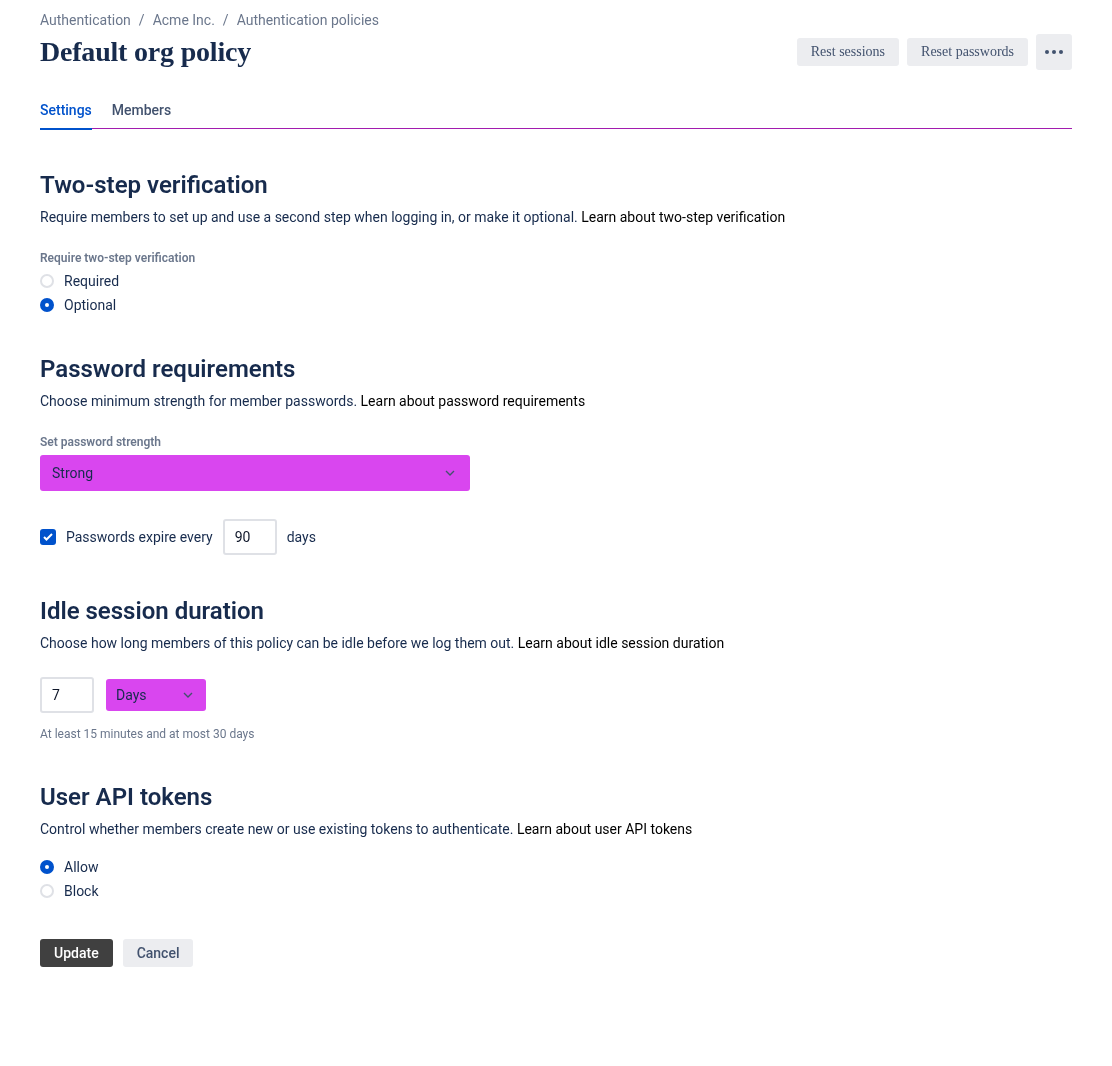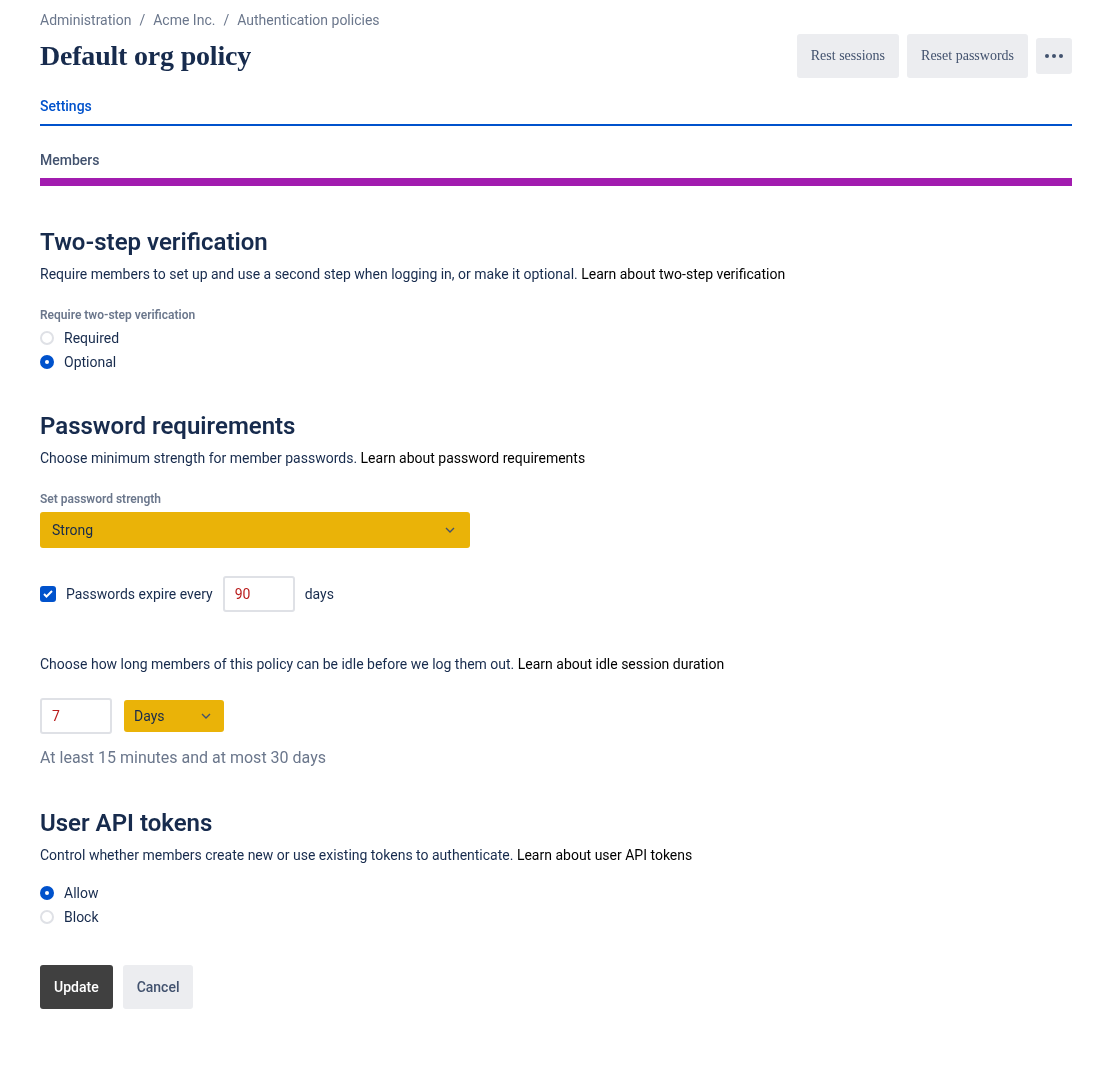--- a/index.html
+++ b/index.html
@@ -31,39 +31,38 @@
     font-size: 28px;
     font-weight: 600;
     color: #172B4D;
     letter-spacing: -0.2px;
   }
   .actions { display: flex; gap: 8px; align-items: center; }
   .btn {
     background: rgba(9,30,66,0.08);
     border: none;
     border-radius: 3px;
-    padding: 12px 14px;
+    padding: 4px 14px;
     font-size: 14px;
     color: #42526E;
     font-weight: 500;
     cursor: pointer;
     font-family: inherit;
     line-height: 20px;
   }
   .btn.icon-only { padding: 8px 10px; display:flex; align-items:center; justify-content:center; height:36px; width:36px;}
   .btn-primary {
     background: #404040;
     color: #fff;
   }
   .tabs {
     display: flex;
     gap: 20px;
-    border-bottom: 8px solid #a21caf;
-    margin-top: 12px;
-    flex-direction: column;
+    border-bottom: 1px solid #a21caf;
+    margin-top: 24px;
   }
   .tab {
     padding: 8px 0 10px 0;
     font-size: 14px;
     color: #42526E;
     cursor: pointer;
     position: relative;
     font-weight: 500;
   }
   .tab.active { color: #0052CC; }
@@ -116,67 +115,67 @@
     position: absolute;
     top: 3px; left: 3px; right: 3px; bottom: 3px;
     background: #fff;
     border-radius: 50%;
     width:4px; height:4px;
     top:50%; left:50%; transform:translate(-50%,-50%);
   }
   .radio-label { font-size: 14px; color: #172B4D; }
   .select {
     display: flex; align-items: center; justify-content: space-between;
-    background: #eab308;
+    background: #d946ef;
     border-radius: 3px;
     padding: 10px 12px;
     width: 430px;
     cursor: pointer;
     color: #172B4D;
   }
   .select.small { width: 100px; padding: 8px 10px; }
   .chev { width: 16px; height: 16px; }
   .checkbox-row {
     display: flex; align-items: center; gap: 10px;
     margin-top: 28px;
   }
   .checkbox {
     width: 16px; height: 16px;
     border-radius: 3px;
     background: #0052CC;
     display: flex; align-items:center; justify-content:center;
     flex-shrink:0;
   }
   .num-input {
-    width: 72px;
+    width: 54px;
     border: 2px solid #DFE1E6;
     border-radius: 3px;
     padding: 8px 10px;
     font-size: 14px;
-    color: #b91c1c;
+    color: #0f172a;
     text-align: left;
     font-family: inherit;
   }
   .inline-controls { display:flex; align-items:center; gap:12px; margin-top:24px; }
   .help-text {
-    font-size: 16px;
+    font-size: 12px;
     color: #6B778C;
     margin-top: 14px;
   }
   .footer-actions {
     display:flex; gap:10px; margin-top: 40px;
   }
   .dots { display:flex; gap:3px; }
   .dots span { width:4px; height:4px; background:#42526E; border-radius:50%; display:block; }
 </style>
 </head>
 <body>
 
 <nav class="breadcrumb">
-  <a href="#">Administration</a>
+  <a href="#">Authentication</a>
   <span class="sep">/</span>
   <a href="#">Acme Inc.</a>
   <span class="sep">/</span>
   <a href="#">Authentication policies</a>
 </nav>
 
 <div class="header-row">
   <h1 class="page-title">Default org policy</h1>
   <div class="actions">
     <button class="btn">Rest sessions</button>
@@ -232,20 +231,21 @@
           <polyline points="4 12 9 17 20 6"></polyline>
         </svg>
     </span>
     <span>Passwords expire every</span>
     <input class="num-input" value="90" style="">
     <span>days</span>
   </div>
 </div>
 
 <div class="section">
+  <h2>Idle session duration</h2>
   <p class="desc">
     <span>Choose how long members of this policy can be idle before we log them out. </span><a href="#" class="link">Learn about idle session duration</a>
   </p>
   <div class="inline-controls">
     <input class="num-input" value="7" style="">
     <div class="select small">
       <span>Days</span>
       <svg class="chev" viewBox="0 0 24 24" fill="none" stroke="#42526E" stroke-width="2">
           <polyline points="6 9 12 15 18 9"></polyline>
         </svg>

